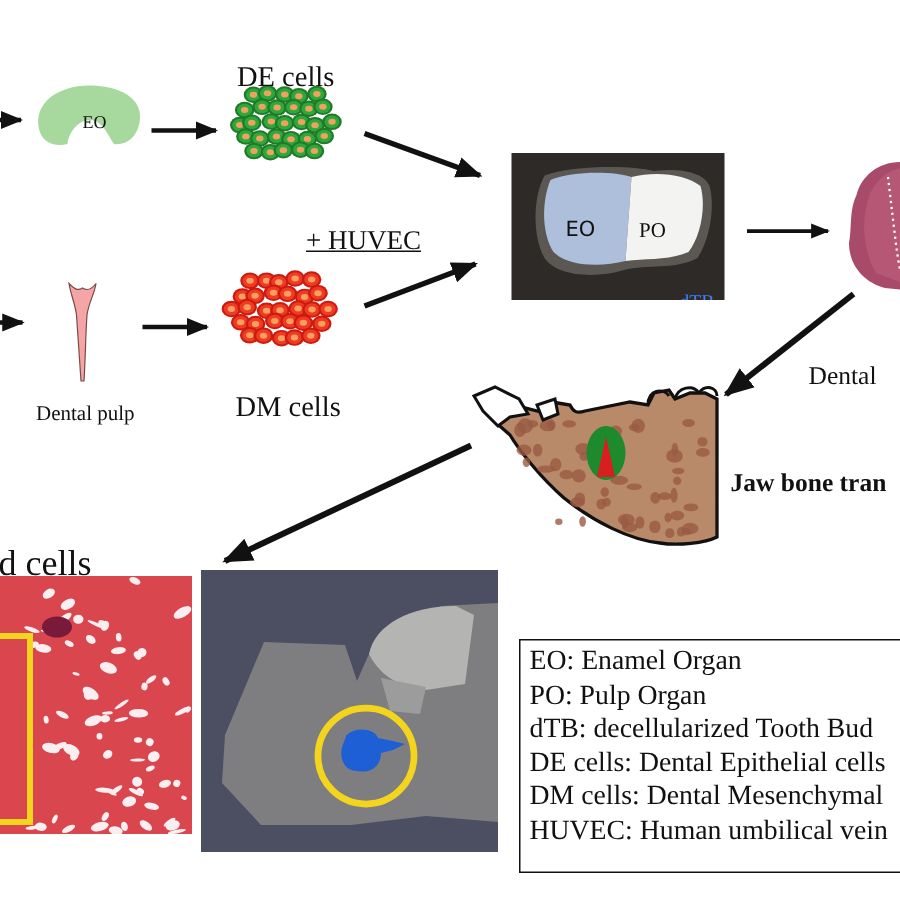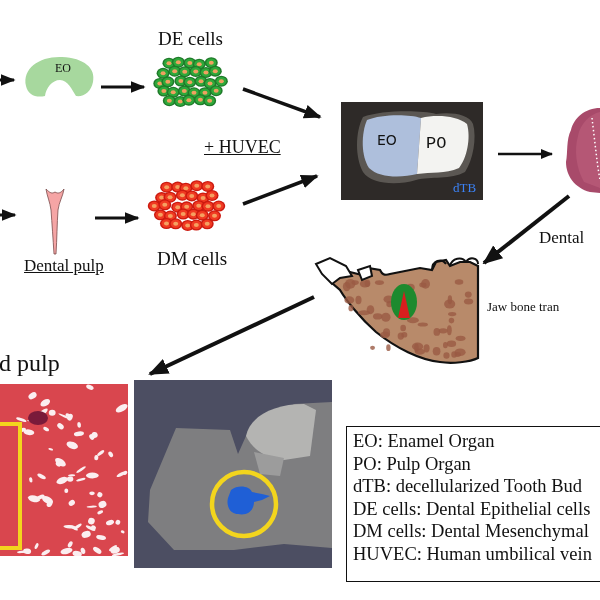--- a/index.html
+++ b/index.html
@@ -1,18 +1,18 @@
 <!DOCTYPE html>
 <html><head>
 <meta charset="utf-8">
 <style>
   html, body { margin:0; padding:0; background:#ffffff; }
   body { width:600px; height:600px; position:relative; overflow:hidden;
          font-family:"Liberation Serif", "DejaVu Serif", serif; color:#111; }
-  .lbl { position:absolute; white-space:nowrap; }
+  .lbl { position:absolute; white-space:nowrap;margin-top:13px; }
   svg.full { position:absolute; left:0; top:0; width:600px; height:600px; }
   .legend { position:absolute; left:346px; top:426px; width:270px; height:156px;
             border:1.5px solid #111; background:#fff; box-sizing:border-box;
             padding:3px 0 0 6px; font-size:18.5px; line-height:22.5px; }
   .legend div { white-space:nowrap; }
   .dtb-photo { position:absolute; left:341px; top:102px; width:142px; height:98px;
                background:#2e2a28; overflow:hidden; }
   .micro { position:absolute; left:134px; top:380px; width:198px; height:188px;
            background:#4c4e62; overflow:hidden; }
   .histo { position:absolute; left:0px; top:384px; width:128px; height:172px; overflow:hidden;
@@ -295,21 +295,21 @@
   </g>
 </svg>
 
 <div class="dtb-photo">
   <svg width="142" height="98" viewBox="0 0 142 98" style="position:absolute;left:0;top:0">
     <path d="M22,15 C40,8 80,8 95,12 C110,10 128,12 132,22 C136,36 132,58 124,70 C110,78 90,74 75,78 C55,84 30,82 22,70 C14,56 14,30 22,15 Z" fill="#7a7670" opacity="0.6"></path>
     <path d="M26,18 C40,12 68,12 80,16 L76,72 C60,76 38,76 28,66 C20,54 20,32 26,18 Z" fill="#aebfdc"></path>
     <path d="M80,16 C96,12 116,14 126,22 C130,36 126,56 118,66 C104,72 90,70 76,72 Z" fill="#f3f3f1"></path>
   </svg>
   <span class="lbl" style="left:36px;top:30px;font-family:'DejaVu Sans',sans-serif;font-size:14px;color:#111;">EO</span>
-  <span class="lbl" style="left:85px;top:32px;font-family:Liberation Mono, monospace;font-size:17px;color:#111;">PO</span>
+  <span class="lbl" style="left:85px;top:32px;font-family:Liberation Serif, serif;font-size:14px;color:#111;">PO</span>
   <span class="lbl" style="left:112px;top:78px;font-size:13px;color:#3b82f6;">dTB</span>
 </div>
 
 <div class="histo">
   <svg width="128" height="172" viewBox="0 0 128 172" id="histo-svg">
     <rect x="0" y="0" width="128" height="172" fill="#d9464e"></rect>
     <g id="histo-holes">
         <ellipse cx="72.26574074074074" cy="61.2786865569273" rx="5.959619341563786" ry="3.488050840192044" transform="rotate(20.453360768175585 72.26574074074074 61.2786865569273)" fill="#fbeef0"></ellipse>
         <ellipse cx="92.37916666666666" cy="91.49739368998628" rx="6.430405521262003" ry="2.8791795267489713" transform="rotate(0.8665980795610366 92.37916666666666 91.49739368998628)" fill="#fbeef0"></ellipse>
         <ellipse cx="70.13148148148147" cy="95.12865226337448" rx="3.2424982853223594" ry="2.5165787894375855" transform="rotate(-0.7160493827160508 70.13148148148147 95.12865226337448)" fill="#fbeef0"></ellipse>
@@ -393,25 +393,25 @@
     <path d="M112,56 C116,36 140,24 170,24 L182,30 L176,76 L150,80 C134,78 120,72 112,56 Z" fill="#b4b4b2"></path>
     <path d="M120,72 L150,78 L146,96 L126,94 Z" fill="#9c9c9c"></path>
     <circle cx="110" cy="124" r="32" fill="none" stroke="#f3d51d" stroke-width="4.5"></circle>
     <path d="M97,110 C104,104 116,106 118,112 L128,114 L136,116 L128,120 L120,122 C120,130 114,136 104,134 C96,134 92,126 94,118 Z" fill="#1f5fd6"></path>
   </svg>
 </div>
 
 <span class="lbl" style="left:55px;top:61px;font-size:12px;">EO</span>
 <span class="lbl" style="left:158px;top:28px;font-size:19px;">DE cells</span>
 <span class="lbl" style="left:204px;top:137px;font-size:18px;text-decoration:underline;">+ HUVEC</span>
-<span class="lbl" style="left:24px;top:256px;font-size:17px;text-decoration:underline;">Dental pulp</span>
+<span class="lbl" style="left:24px;top:256px;font-size:14px;">Dental pulp</span>
 <span class="lbl" style="left:157px;top:248px;font-size:19px;text-align:center;">DM cells</span>
 <span class="lbl" style="left:539px;top:228px;font-size:17px;">Dental</span>
-<span class="lbl" style="left:487px;top:299px;font-size:13px;">Jaw bone tran</span>
-<span class="lbl" style="left:-1px;top:350px;font-size:24px;">d pulp</span>
+<span class="lbl" style="left:487px;top:299px;font-size:17px;font-weight:bold;">Jaw bone tran</span>
+<span class="lbl" style="left:-1px;top:350px;font-size:24px;">d cells</span>
 
 <div class="legend">
   <div>EO: Enamel Organ</div>
   <div>PO: Pulp Organ</div>
   <div>dTB: decellularized Tooth Bud</div>
   <div>DE cells: Dental Epithelial cells</div>
   <div>DM cells: Dental Mesenchymal</div>
   <div>HUVEC: Human umbilical vein</div>
 </div>
 

